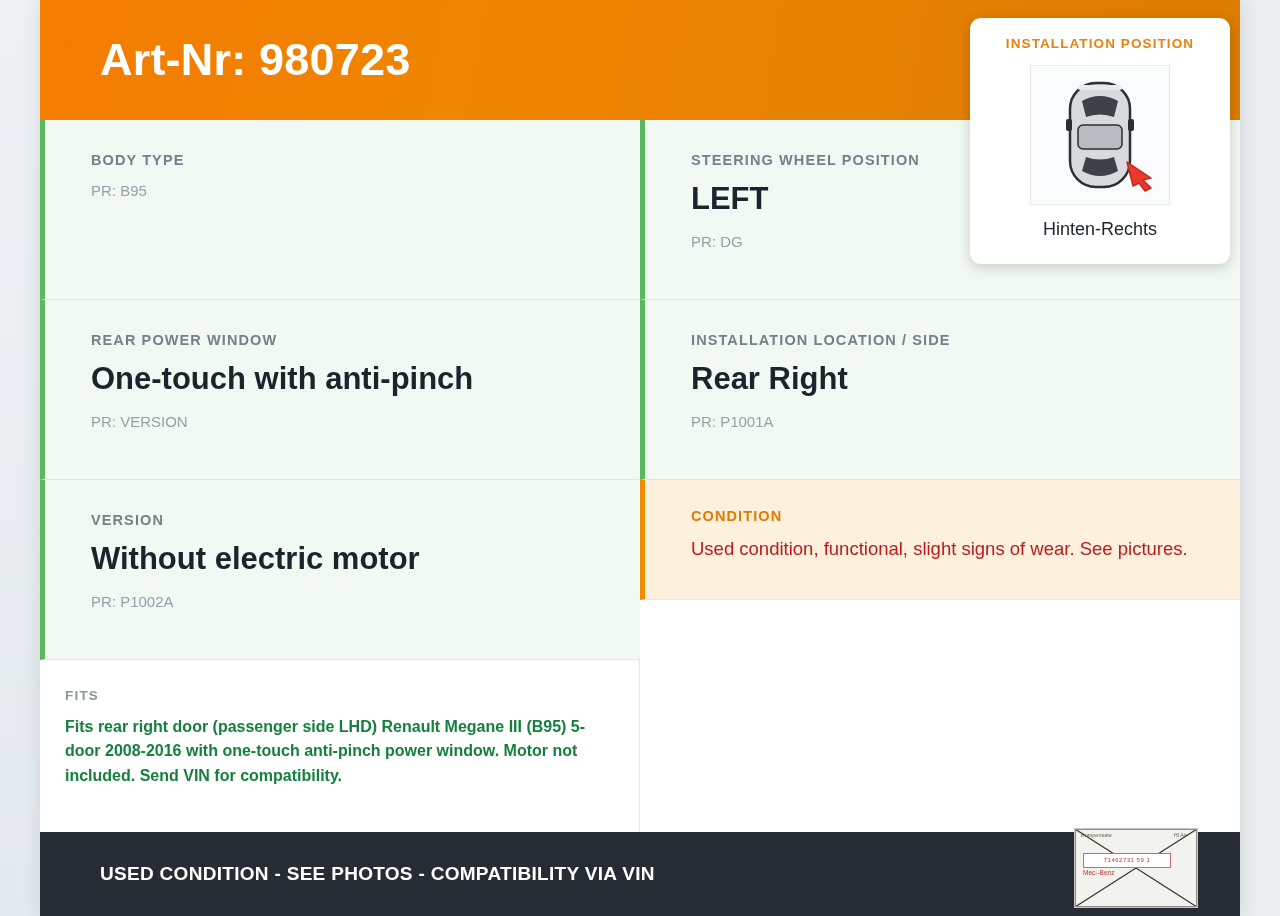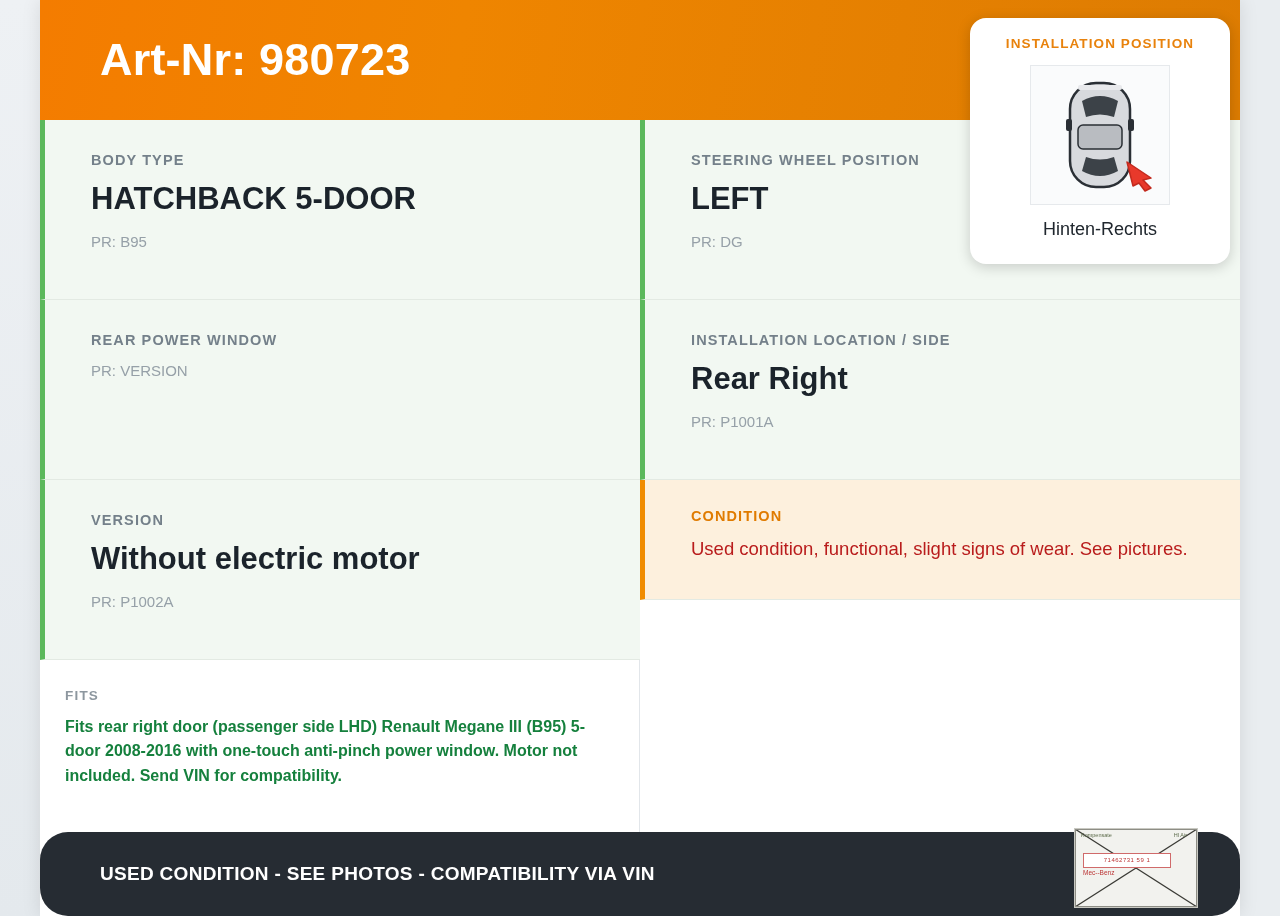--- a/index.html
+++ b/index.html
@@ -134,21 +134,20 @@
     position: absolute;
     left: 0;
     bottom: 0;
     width: 1200px;
     height: 84px;
     background: #262c33;
     display: flex;
     align-items: center;
     padding-left: 60px;
     box-sizing: border-box;
-    border-radius: 28px;
   }
   .footer-text {
     color: #ffffff;
     font-size: 19px;
     font-weight: bold;
     letter-spacing: 0.3px;
     text-transform: uppercase;
   }
   .stamp {
     position: absolute;
@@ -201,21 +200,21 @@
     color: #b33;
   }
   
   .install-card {
     position: absolute;
     left: 930px;
     top: 18px;
     width: 260px;
     height: 246px;
     background: #ffffff;
-    border-radius: 16px;
+    border-radius: 11px;
     box-shadow: 0 3px 14px rgba(0,0,0,0.18);
     padding: 18px 0 0 0;
     box-sizing: border-box;
     text-align: center;
     z-index: 10;
   }
   .install-card .title {
     font-size: 13.5px;
     font-weight: bold;
     letter-spacing: 1.1px;
@@ -245,32 +244,32 @@
   <div class="sheet">
 
     <div class="header">
       <div class="header-title">Art-Nr: 980723</div>
     </div>
 
     <div class="grid">
 
       <div class="cell">
         <div class="label">BODY TYPE</div>
-        <div class="value caps">HATCHBACK 5-DOOR</div>
         <div class="pr">PR: B95</div>
       </div>
 
       <div class="cell right">
         <div class="label">STEERING WHEEL POSITION</div>
         <div class="value caps">LEFT</div>
         <div class="pr">PR: DG</div>
       </div>
 
       <div class="cell">
         <div class="label">REAR POWER WINDOW</div>
+        <div class="value">One-touch with anti-pinch</div>
         <div class="pr">PR: VERSION</div>
       </div>
 
       <div class="cell right">
         <div class="label">INSTALLATION LOCATION / SIDE</div>
         <div class="value">Rear Right</div>
         <div class="pr">PR: P1001A</div>
       </div>
 
       <div class="cell">

